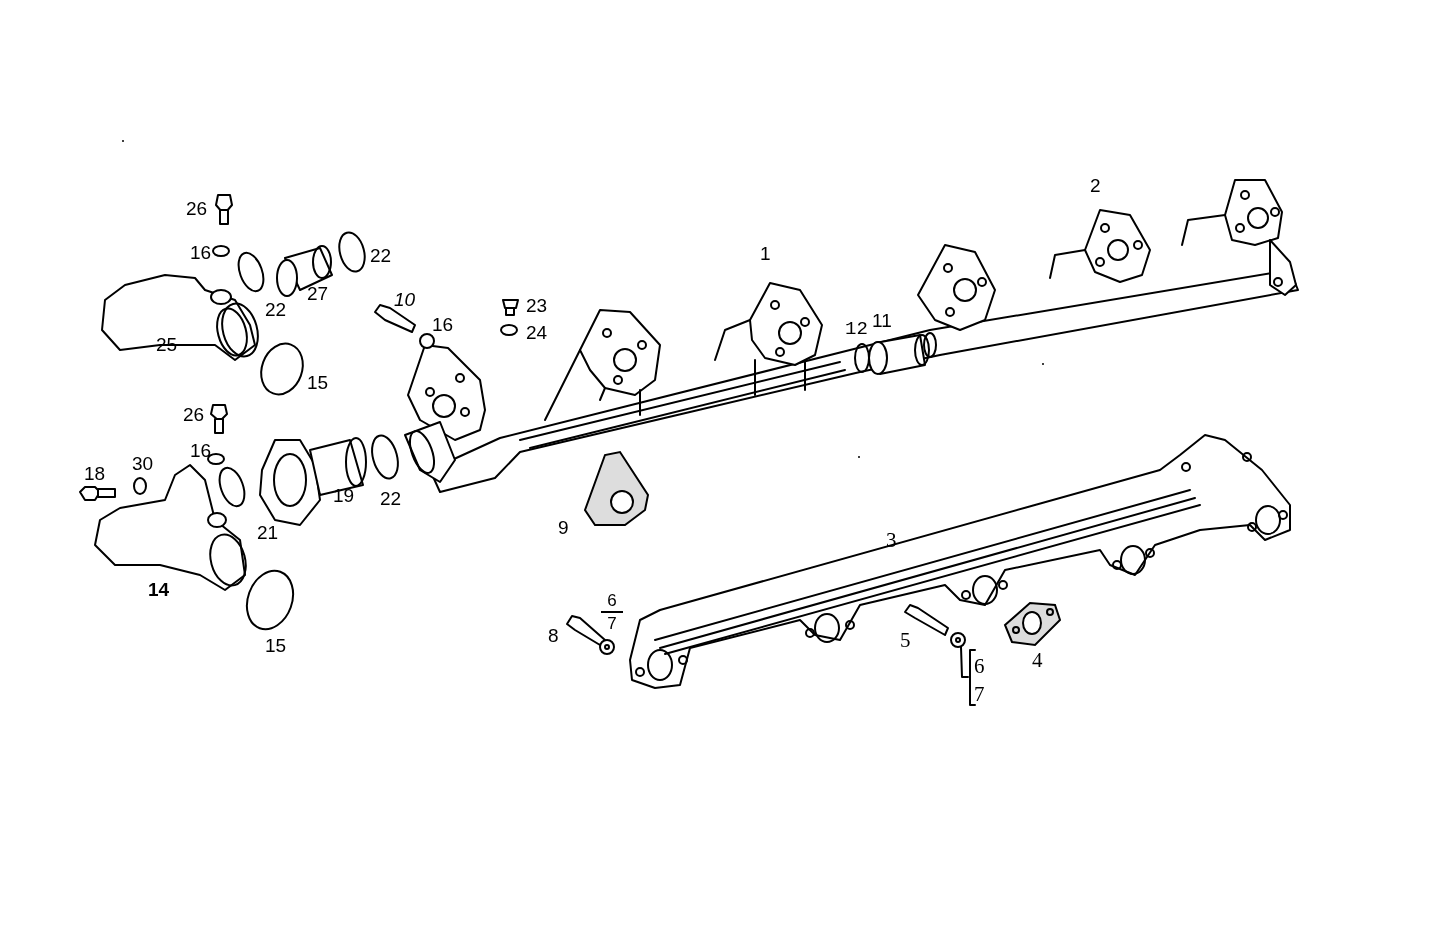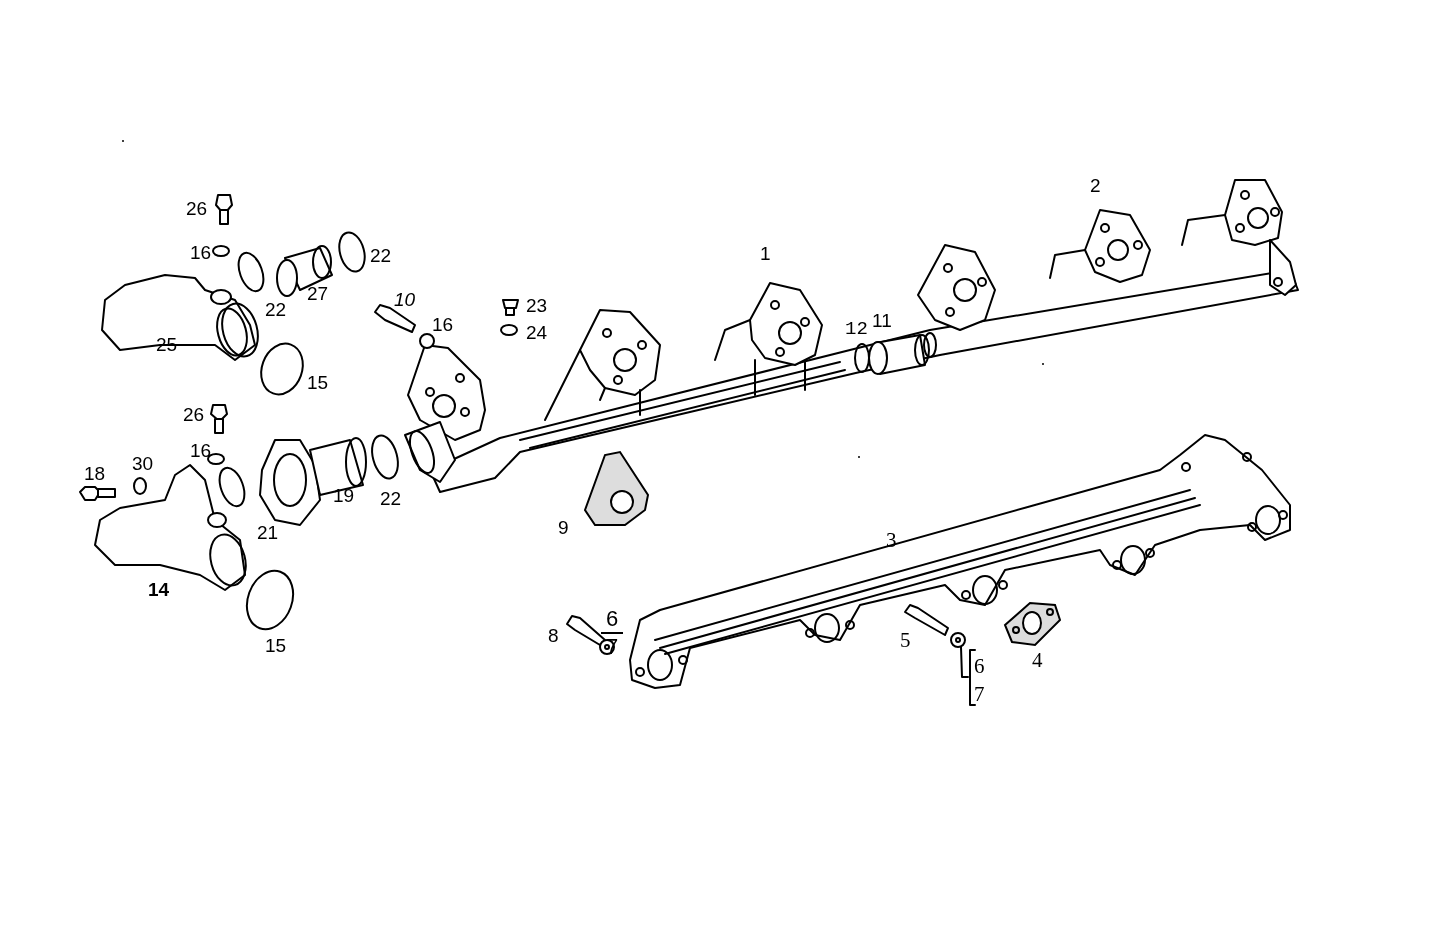--- a/index.html
+++ b/index.html
@@ -4,21 +4,21 @@
 <style>
   html, body { margin: 0; padding: 0; background: #ffffff; }
   body { width: 1431px; height: 935px; overflow: hidden; position: relative; font-family: "Liberation Sans", sans-serif; }
   #canvas { position: absolute; left: 0; top: 0; width: 1431px; height: 935px; }
   svg { position: absolute; left: 0; top: 0; }
   .ln { fill: none; stroke: #000; stroke-width: 2; stroke-linejoin: round; stroke-linecap: round; }
   .lnf { fill: #fff; stroke: #000; stroke-width: 2; stroke-linejoin: round; }
   .hatch { fill: #ddd; stroke: #000; stroke-width: 2; }
   .label { position: absolute; font-size: 19px; color: #000; line-height: 1; white-space: nowrap; }
   .label.serif { font-family: "Liberation Serif", serif; font-size: 21px; }
-  .frac { position: absolute; width: 22px; text-align: center; font-size: 22px; line-height: 1; margin-top: 16px; }
+  .frac { position: absolute; width: 22px; text-align: center; font-size: 17px; line-height: 1; }
   .frac .bar { display: block; height: 2px; background: #000; margin: 2px 0; }
 </style>
 </head>
 <body>
 
 <div id="canvas">
   <svg width="1431" height="935" viewBox="0 0 1431 935">
 
     <g>
 

